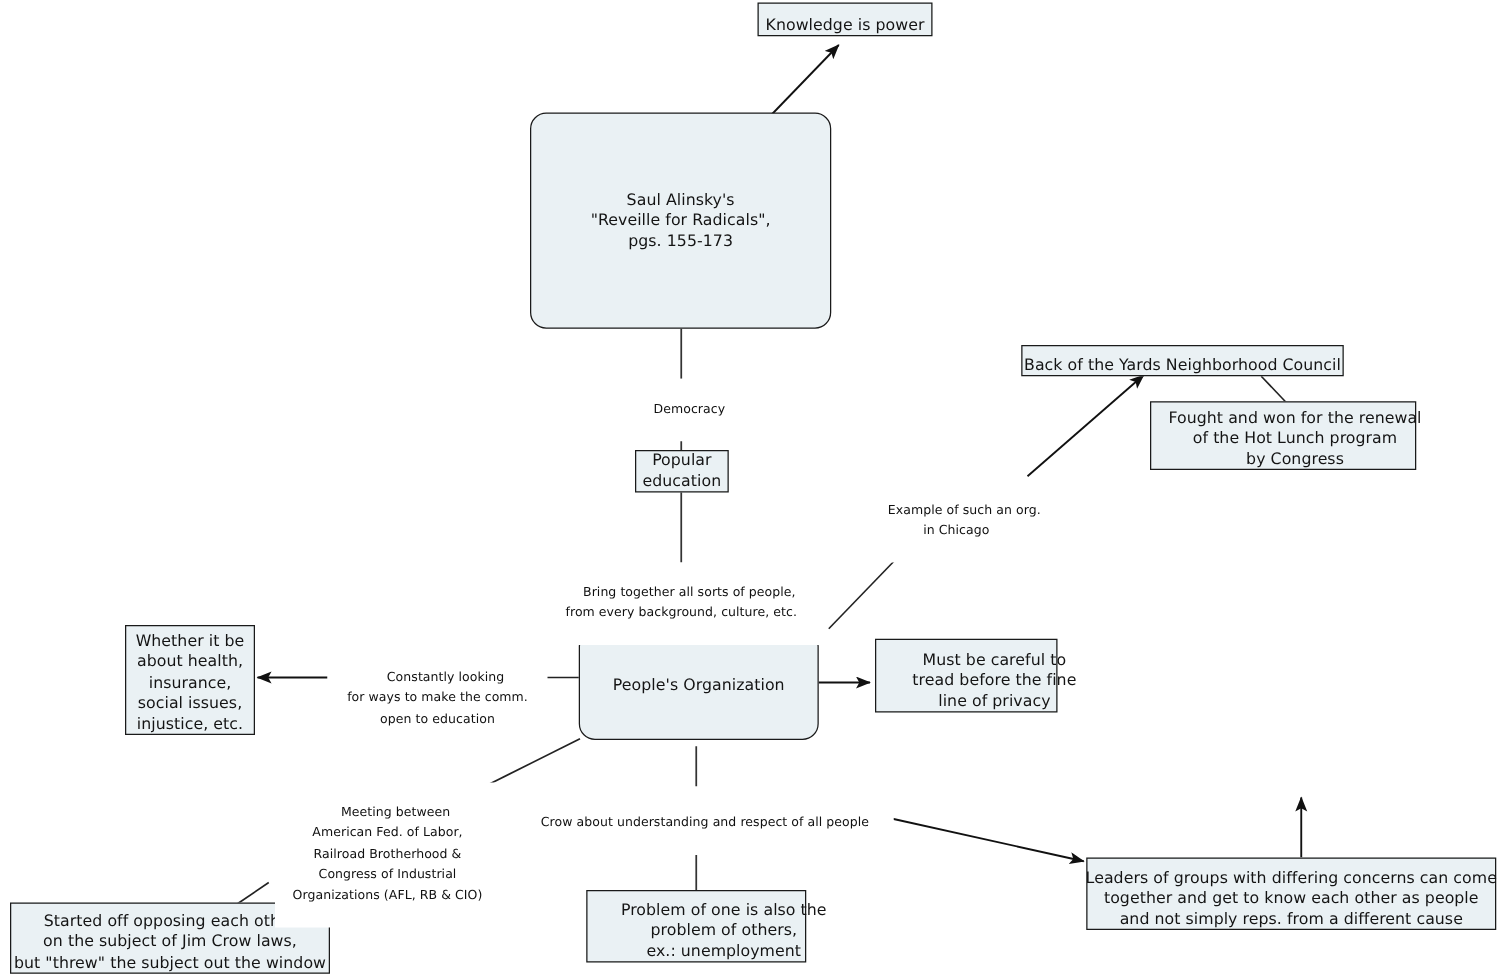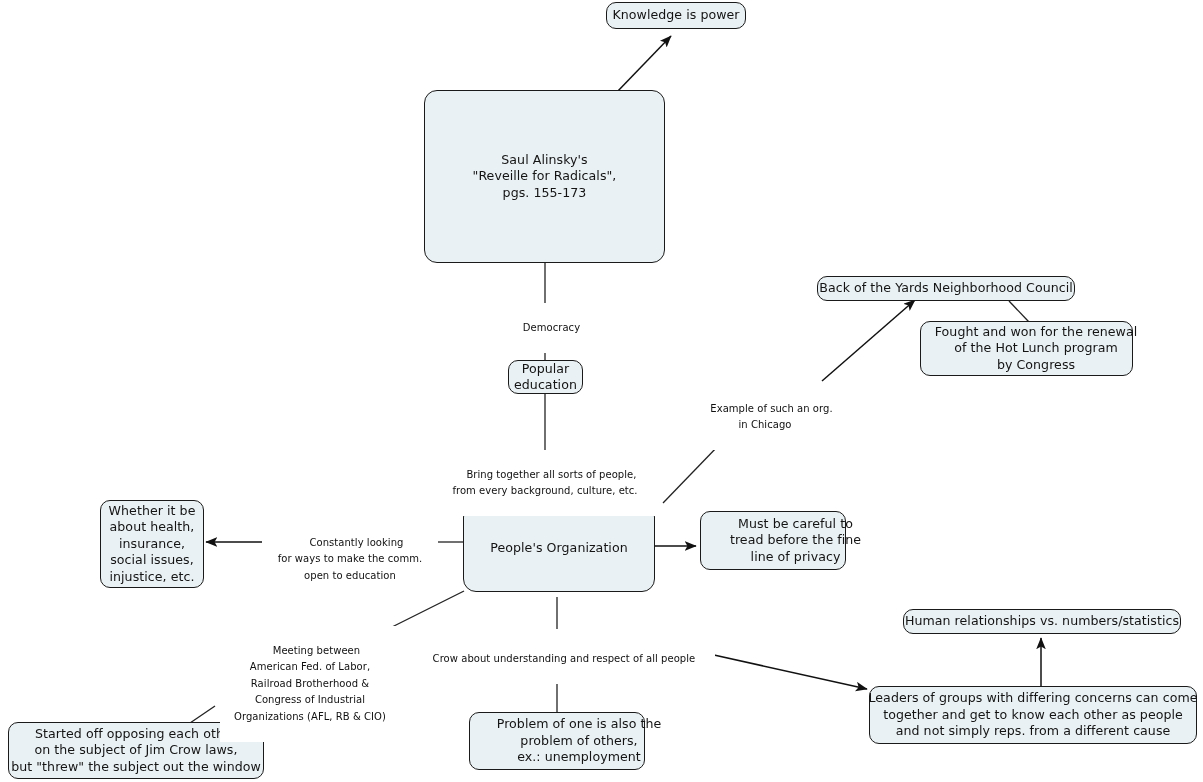--- a/index.html
+++ b/index.html
@@ -41,21 +41,22 @@
     white-space: pre;
     line-height: 16.5px;
     font-size: 12.6px;
     letter-spacing: 0.05px;
   }
   .node.big {
     border-radius: 13px;
     justify-content: center;
   }
   .node.pill {
-    border-radius: 10px;
+    border-radius: 0;
+    align-items: flex-end;
   }
   .edge-label {
     position: absolute;
     color: #101010;
     text-align: center;
     white-space: pre;
     line-height: 16.5px;
     font-size: 10px;
     background: #ffffff;
     letter-spacing: 0.05px;
@@ -162,23 +163,20 @@
 problem of others,
 ex.: unemployment</span>
   </div>
 
   <div class="node pill" style="left:869px; top:686px; width:328px; height:58px;">
     <span>Leaders of groups with differing concerns can come
 together and get to know each other as people
 and not simply reps. from a different cause</span>
   </div>
 
-  <div class="node pill" style="left:903px; top:609px; width:278px; height:25px;">
-    <span>Human relationships vs. numbers/statistics</span>
-  </div>
 
   <div class="edge-label" style="left:495px; top:303px; width:100px;">
     <span>Democracy</span>
   </div>
 
   <div class="edge-label" style="left:430px; top:450px; width:230px;">
     <span>Bring together all sorts of people,
 from every background, culture, etc.</span>
   </div>
 

